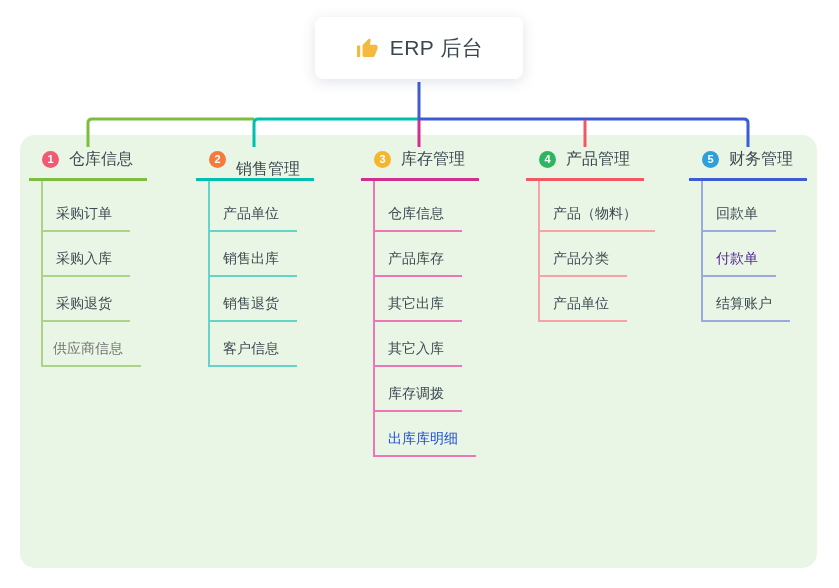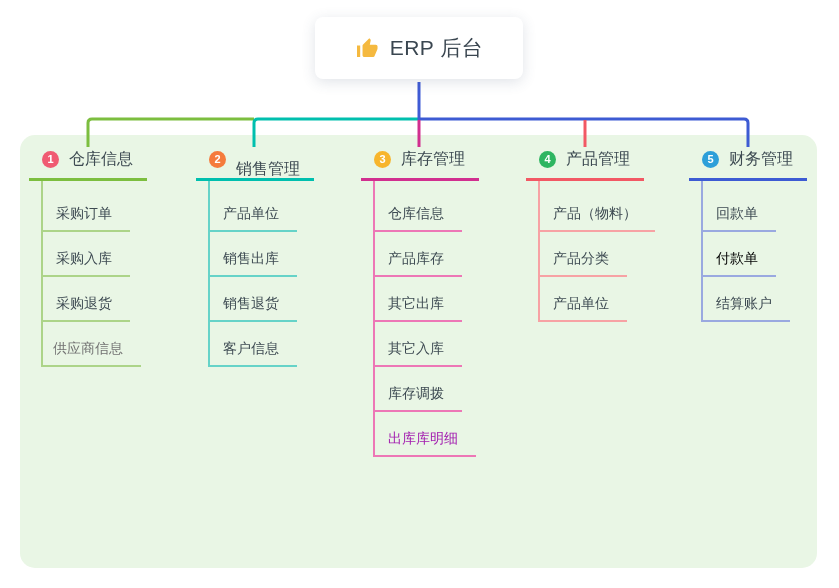--- a/index.html
+++ b/index.html
@@ -132,21 +132,21 @@
         <div class="child">
           <span class="clabel" style="color: rgb(61, 74, 82);">其它出库</span>
         </div>
         <div class="child">
           <span class="clabel" style="color: rgb(61, 74, 82);">其它入库</span>
         </div>
         <div class="child">
           <span class="clabel" style="color: rgb(61, 74, 82);">库存调拨</span>
         </div>
         <div class="child">
-          <span class="clabel" style="color: #a21caf;">出库库明细</span>
+          <span class="clabel" style="color: #1d4ed8;">出库库明细</span>
         </div>
       </div>
     </div>
     <div class="branch branch-4" style="--main: #F25864; --light: #F7A2A4; --circle: #2EB561;">
       <div class="bheader">
         <span class="ncircle">4</span>
         <span class="btitle" style="color: rgb(61, 74, 82);">产品管理</span>
       </div>
       <div class="children">
         <div class="child">
@@ -163,20 +163,20 @@
     <div class="branch branch-5" style="--main: #3D5BD3; --light: #9AA9E0; --circle: #2D9FD9;">
       <div class="bheader">
         <span class="ncircle">5</span>
         <span class="btitle" style="color: rgb(61, 74, 82);">财务管理</span>
       </div>
       <div class="children">
         <div class="child">
           <span class="clabel" style="color: rgb(61, 74, 82);">回款单</span>
         </div>
         <div class="child">
-          <span class="clabel" style="color: #000000;">付款单</span>
+          <span class="clabel" style="color: #4c1d95;">付款单</span>
         </div>
         <div class="child">
           <span class="clabel" style="color: rgb(61, 74, 82);">结算账户</span>
         </div>
       </div>
     </div>
   </div>
 
 </body></html>

